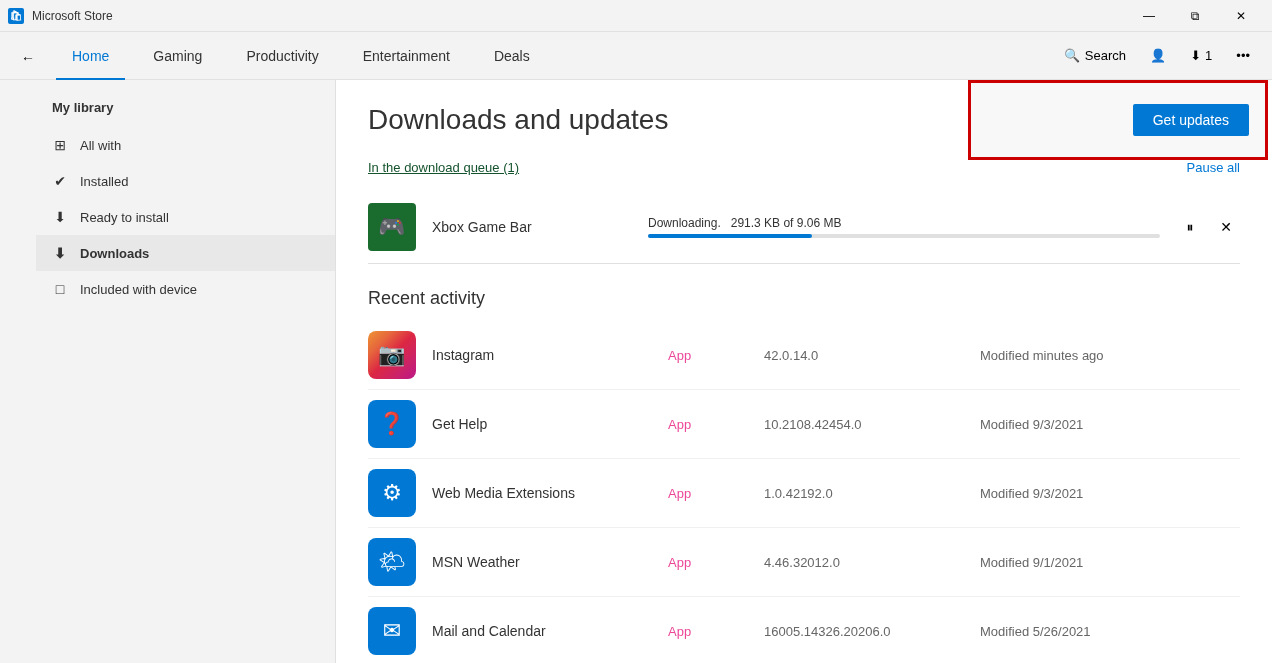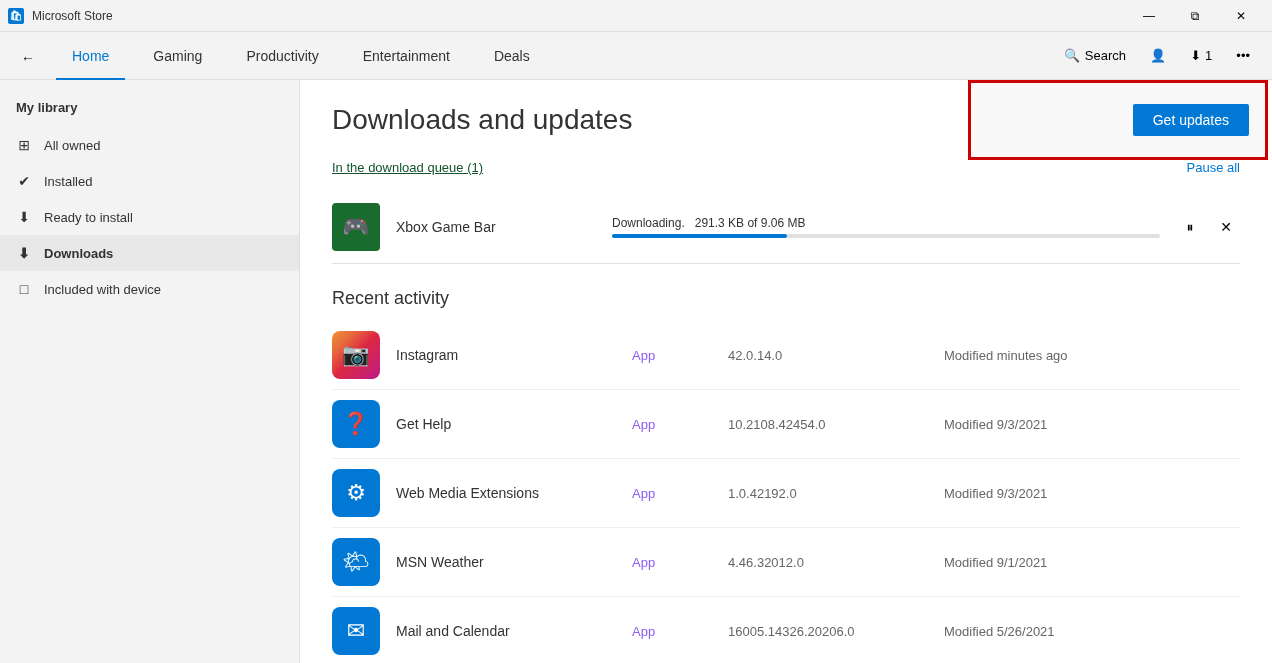--- a/index.html
+++ b/index.html
@@ -27,21 +27,21 @@
     .nav-tab { padding: 0 16px; height: 48px; border: none; background: transparent; cursor: pointer; font-size: 14px; color: #333; position: relative; }
     .nav-tab.active { color: #0078d4; }
     .nav-tab.active::after { content: ''; position: absolute; bottom: 0; left: 0; right: 0; height: 2px; background: #0078d4; }
     .nav-right { margin-left: auto; display: flex; align-items: center; gap: 4px; }
     .nav-right-btn { display: flex; align-items: center; gap: 4px; padding: 6px 10px; border: none; background: transparent; cursor: pointer; font-size: 13px; border-radius: 4px; }
 
     
     .layout { display: flex; height: calc(663px - 32px - 48px); }
 
     
-    .sidebar { width: 300px; background: #f3f3f3; padding: 16px 0; border-right: 1px solid #e0e0e0; flex-shrink: 0; }
+    .sidebar { width: 300px; background: #f3f3f3; padding: 16px 0; border-right: 1px solid #e0e0e0; flex-shrink: 0; margin-left: 36px; }
     .sidebar-title { font-size: 13px; font-weight: 600; padding: 4px 16px 12px 16px; color: #333; }
     .sidebar-item { display: flex; align-items: center; gap: 12px; padding: 10px 16px; cursor: pointer; font-size: 13px; color: #333; border-radius: 0; }
     .sidebar-item.active { background: #e8e8e8; font-weight: 600; }
     .sidebar-icon { width: 16px; height: 16px; display: flex; align-items: center; justify-content: center; font-size: 14px; }
 
     
     .main { flex: 1; padding: 24px 32px; overflow-y: auto; background: #ffffff; position: relative; }
     .page-title { font-size: 28px; font-weight: 300; color: #333; margin-bottom: 24px; }
 
     
@@ -66,21 +66,21 @@
     
     .recent-title { font-size: 18px; font-weight: 400; color: #333; margin-top: 24px; margin-bottom: 12px; }
     .activity-row { display: flex; align-items: center; gap: 16px; padding: 10px 0; border-bottom: 1px solid #f0f0f0; }
     .activity-icon { width: 48px; height: 48px; border-radius: 8px; flex-shrink: 0; display: flex; align-items: center; justify-content: center; font-size: 20px; }
     .icon-instagram { background: linear-gradient(135deg, #f09433, #e6683c 25%, #dc2743 50%, #cc2366 75%, #bc1888); }
     .icon-gethelp { background: #0078d4; }
     .icon-webmedia { background: #0078d4; }
     .icon-msnweather { background: #0078d4; }
     .icon-mailcal { background: #0078d4; }
     .activity-name { width: 220px; font-size: 14px; color: #333; }
-    .activity-type { width: 80px; font-size: 13px; color: #8b5cf6; }
+    .activity-type { width: 80px; font-size: 13px; color: #ec4899; }
     .activity-version { width: 200px; font-size: 13px; color: #666; }
     .activity-modified { font-size: 13px; color: #666; }
 
     .get-updates-btn {
       background: #0078d4; color: white; border: none; padding: 8px 20px;
       font-size: 14px; cursor: pointer; border-radius: 2px; font-family: inherit;
     }
 
     .download-count-badge { font-size: 13px; }
   </style>
@@ -127,21 +127,21 @@
     </button>
   </div>
 </div>
 
 <div class="layout">
 
   <div class="sidebar">
     <div class="sidebar-title">My library</div>
     <div class="sidebar-item">
       <span class="sidebar-icon">⊞</span>
-      <span>All owned</span>
+      <span>All with</span>
     </div>
     <div class="sidebar-item">
       <span class="sidebar-icon">✔</span>
       <span>Installed</span>
     </div>
     <div class="sidebar-item">
       <span class="sidebar-icon">⬇</span>
       <span>Ready to install</span>
     </div>
     <div class="sidebar-item active">

